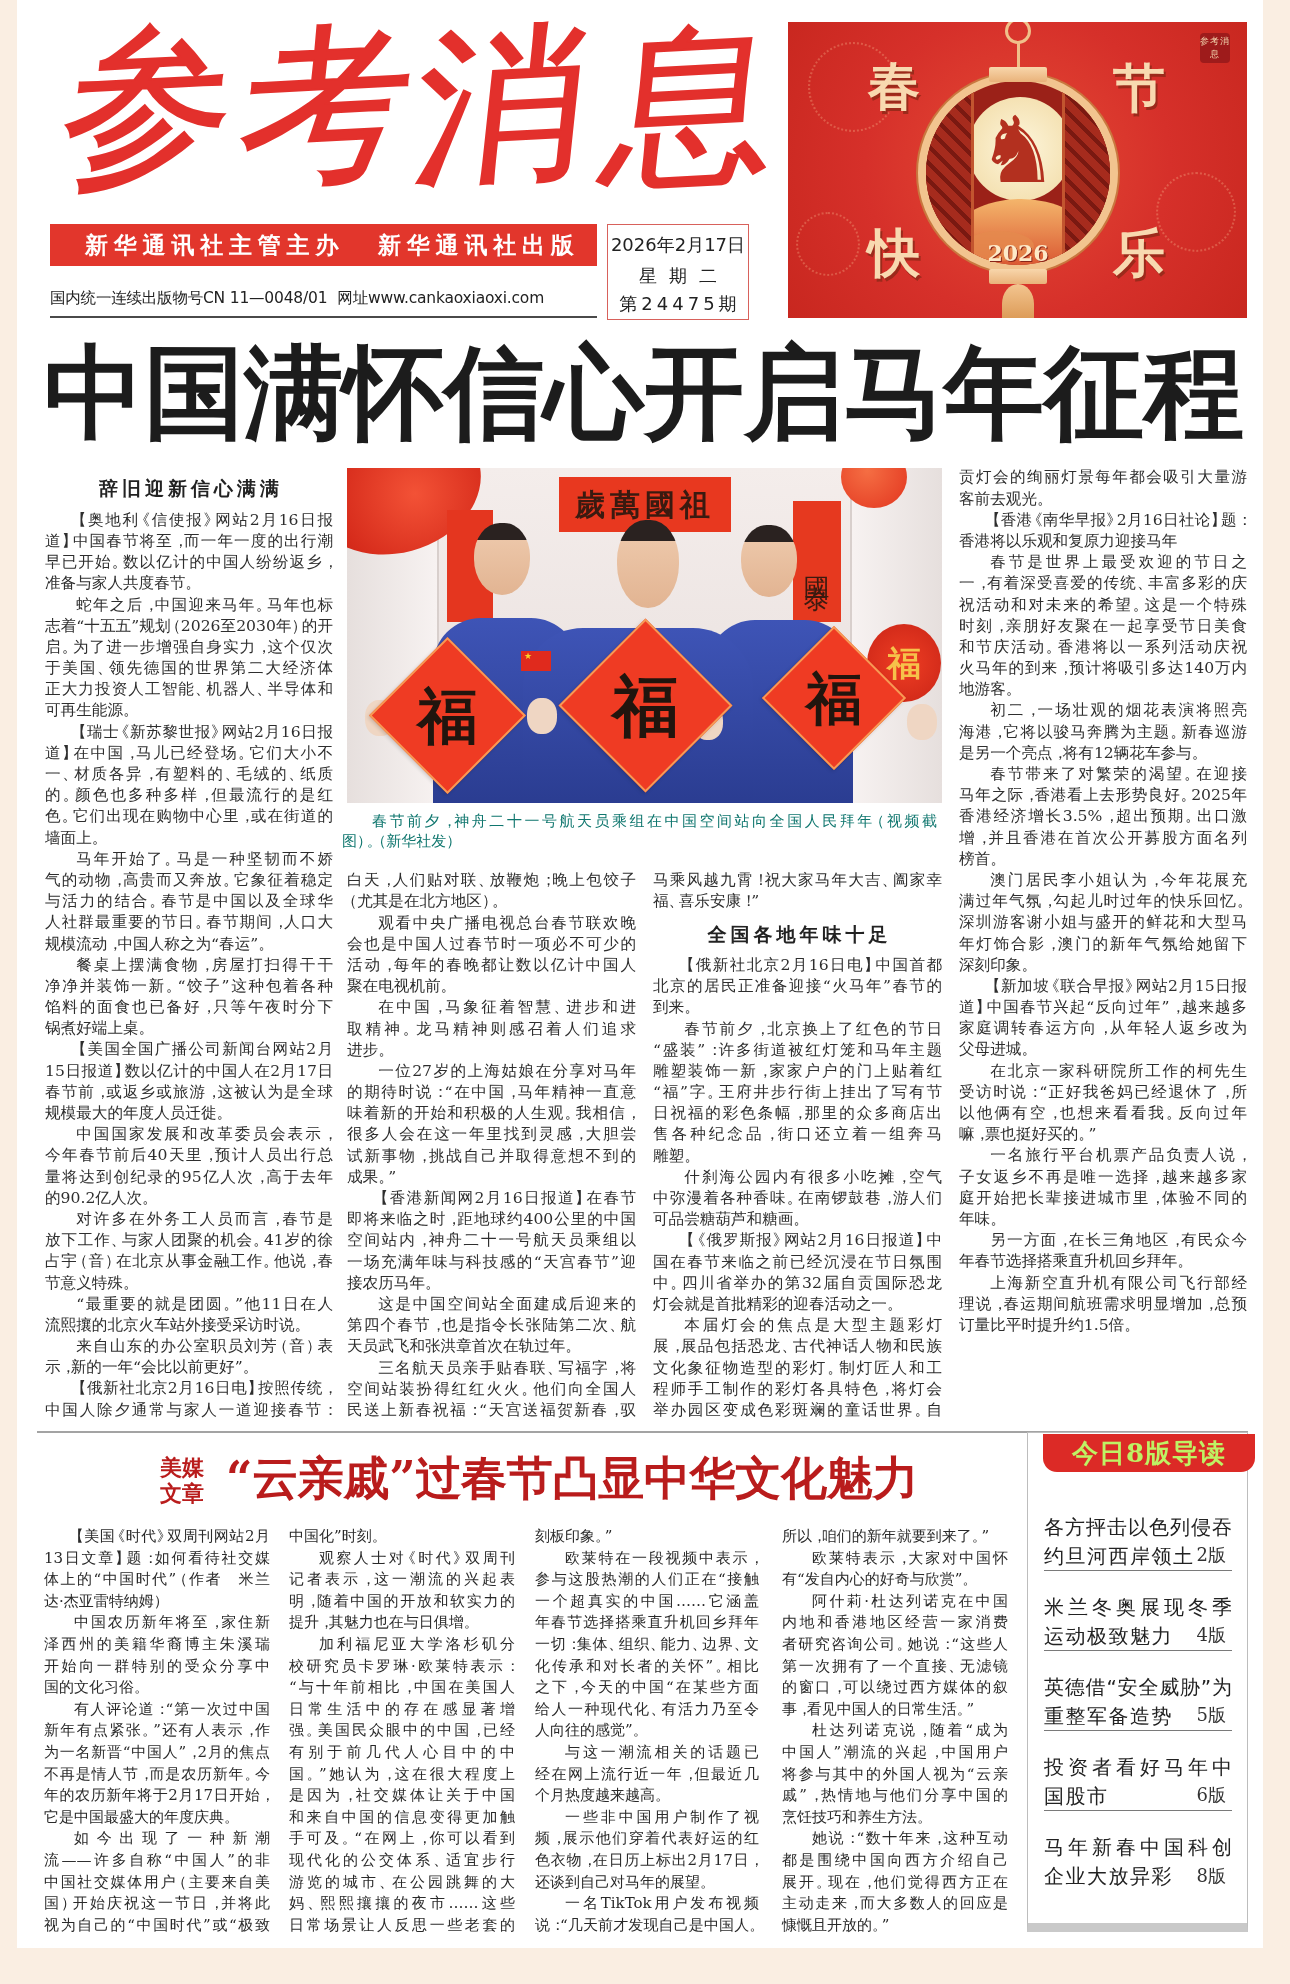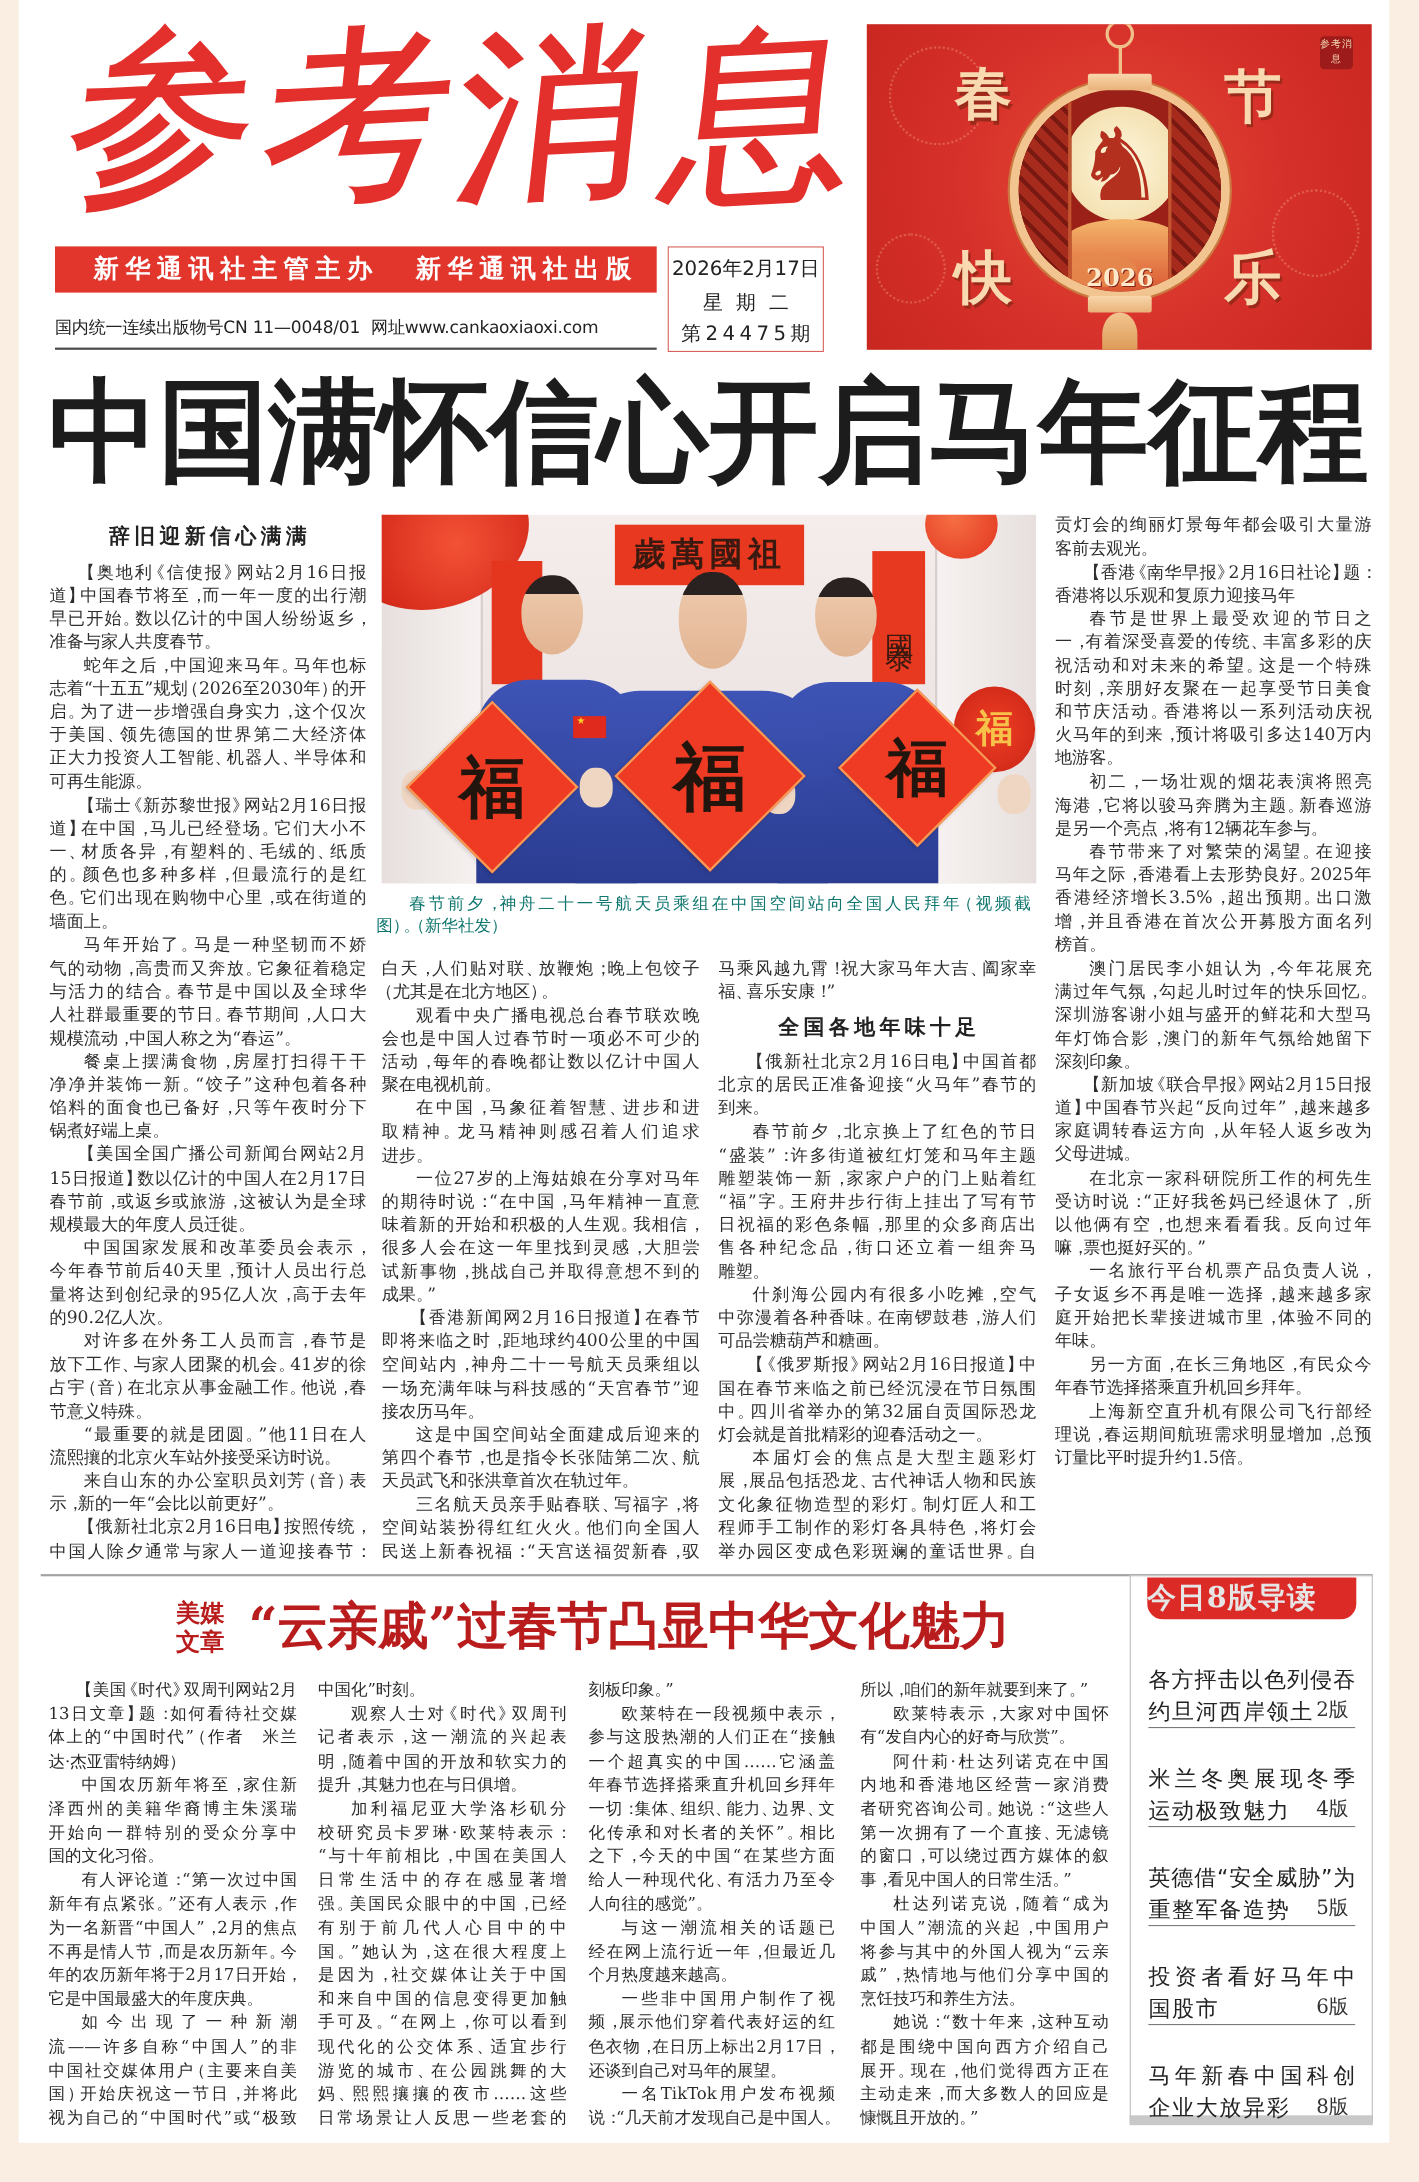--- a/index.html
+++ b/index.html
@@ -85,23 +85,23 @@
 
 
 .feat-label{position:absolute;left:160px;top:1455px;width:52px;font-family:"DejaVu Sans",sans-serif;font-weight:bold;font-size:22px;line-height:26px;color:#b91c1c}
 .feat-label div{white-space:nowrap}
 .feat-title{position:absolute;left:226px;top:1451px;font-family:"DejaVu Serif",serif;font-weight:bold;font-size:46px;line-height:1.2;color:#b91c1c;white-space:nowrap;letter-spacing:-0.3px}
 .lower{top:1526px;width:226px;font-size:15px;line-height:21.6px;color:#2a2a2a}
 .lower .ln{height:21.6px}
 
 
 .guide{position:absolute;left:1027px;top:1432px;width:221px;height:500px;border:1px solid #bdbdbd;border-bottom:9px solid #c9c9c9;background:#fff}
-.guide-head{position:absolute;left:15px;top:1px;width:190px;height:38px;background:var(--c-guide_header,#dc2a26);border-radius:0 0 14px 14px;color:#e5e5e5;font-family:"DejaVu Serif",serif;font-weight:bold;font-size:26px;line-height:38px;text-align:left;letter-spacing:1px;white-space:nowrap}
+.guide-head{position:absolute;left:15px;top:1px;width:212px;height:38px;background:var(--c-guide_header,#dc2a26);border-radius:0 0 14px 14px;color:#bef264;font-family:"DejaVu Serif",serif;font-weight:bold;font-size:26px;line-height:38px;text-align:center;letter-spacing:1px;white-space:nowrap}
 .guide-list{position:absolute;left:16px;top:80px;width:188px}
-.gitem{position:relative;height:58px;margin-bottom:32px;border-bottom:1.5px solid #7a7a7a;cursor:pointer}
+.gitem{position:relative;height:58px;margin-bottom:22px;border-bottom:1.5px solid #7a7a7a;cursor:pointer}
 .gitem:last-child{border-bottom:none}
 .gl{font-family:"DejaVu Sans",sans-serif;font-size:20px;line-height:29px;height:29px;letter-spacing:1.5px;white-space:nowrap;color:#222}
 .gl.j{text-align:justify;text-align-last:justify;letter-spacing:0}
 .gp{position:absolute;right:6px;bottom:4px;font-family:"DejaVu Serif",serif;font-size:18px;line-height:22px;color:#333}
 </style>
 </head>
 <body>
 
 <div class="paper"></div>
 

